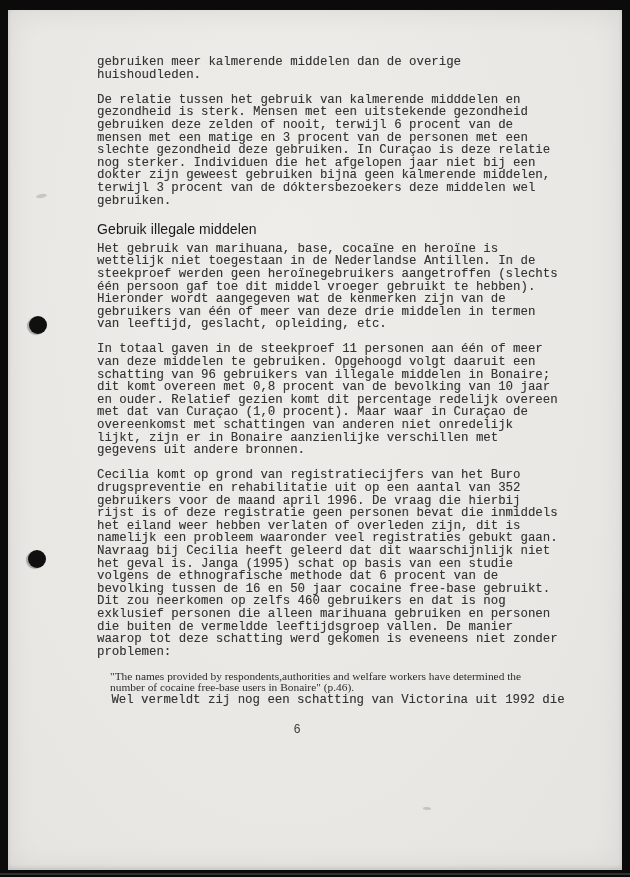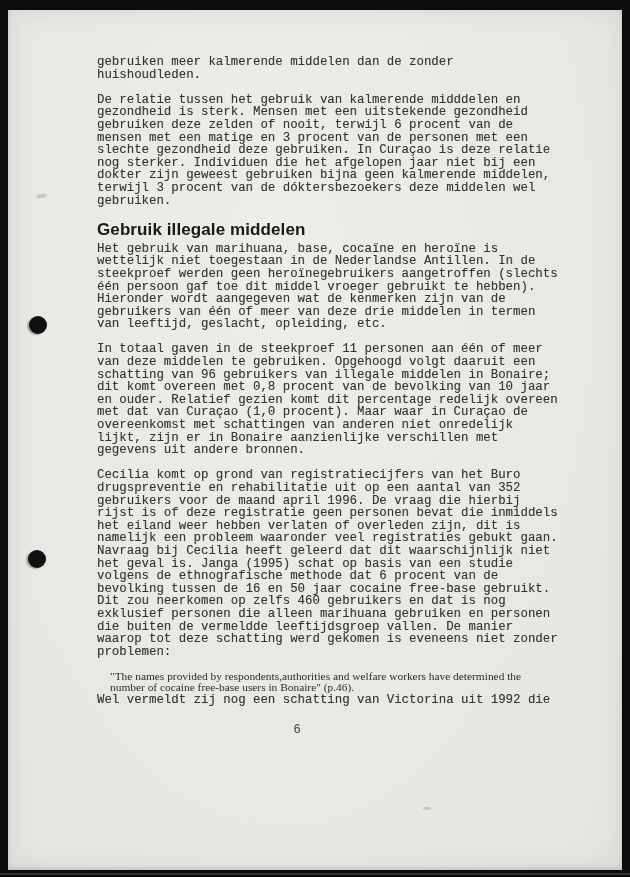--- a/index.html
+++ b/index.html
@@ -51,58 +51,58 @@
     font-size: 12.3px;
     line-height: 12.6px;
     letter-spacing: 0.05px;
     color: #343434;
     white-space: pre;
     margin: 0 0 12.6px 0;
     text-shadow: 0.3px 0.3px 0 rgba(52,52,52,0.35);
   }
   .heading {
     font-family: "Liberation Sans", sans-serif;
-    font-weight: bold;
-    font-size: 17px;
+    font-weight: normal;
+    font-size: 14px;
     line-height: 19px;
     letter-spacing: 0.1px;
     color: #191919;
     margin: 3px 0 4px 0;
   }
   .quote {
     font-family: "Liberation Serif", "DejaVu Serif", serif;
     font-size: 11.4px;
     line-height: 11.5px;
     color: #2c2c2c;
     white-space: pre;
     margin: 0 0 0 13px;
   }
   .para.after-quote { margin-top: 0; margin-bottom: 12.6px; }
-  .para.last { margin-bottom: 16px; }
+  .para.last { margin-bottom: 16px; text-align: center; }
   .page-num {
     font-family: "Liberation Mono", "DejaVu Sans Mono", monospace;
     font-size: 12px;
     color: #3a3a3a;
     margin-top: 13px;
     width: 400px;
     text-align: center;
   }
 </style>
 </head>
 <body>
 
 <div class="paper">
 
   <span class="hole hole-top"></span>
   <span class="hole hole-bottom"></span>
   <span class="smudge smudge-1"></span>
   <span class="smudge smudge-2"></span>
 
   <div class="content">
-    <div class="para">gebruiken meer kalmerende middelen dan de zonder
+    <div class="para">gebruiken meer kalmerende middelen dan de overige
 huishoudleden.</div>
     <div class="para">De relatie tussen het gebruik van kalmerende midddelen en
 gezondheid is sterk. Mensen met een uitstekende gezondheid
 gebruiken deze zelden of nooit, terwijl 6 procent van de
 mensen met een matige en 3 procent van de personen met een
 slechte gezondheid deze gebruiken. In Curaçao is deze relatie
 nog sterker. Individuen die het afgelopen jaar niet bij een
 dokter zijn geweest gebruiken bijna geen kalmerende middelen,
 terwijl 3 procent van de dóktersbezoekers deze middelen wel
 gebruiken.</div>

